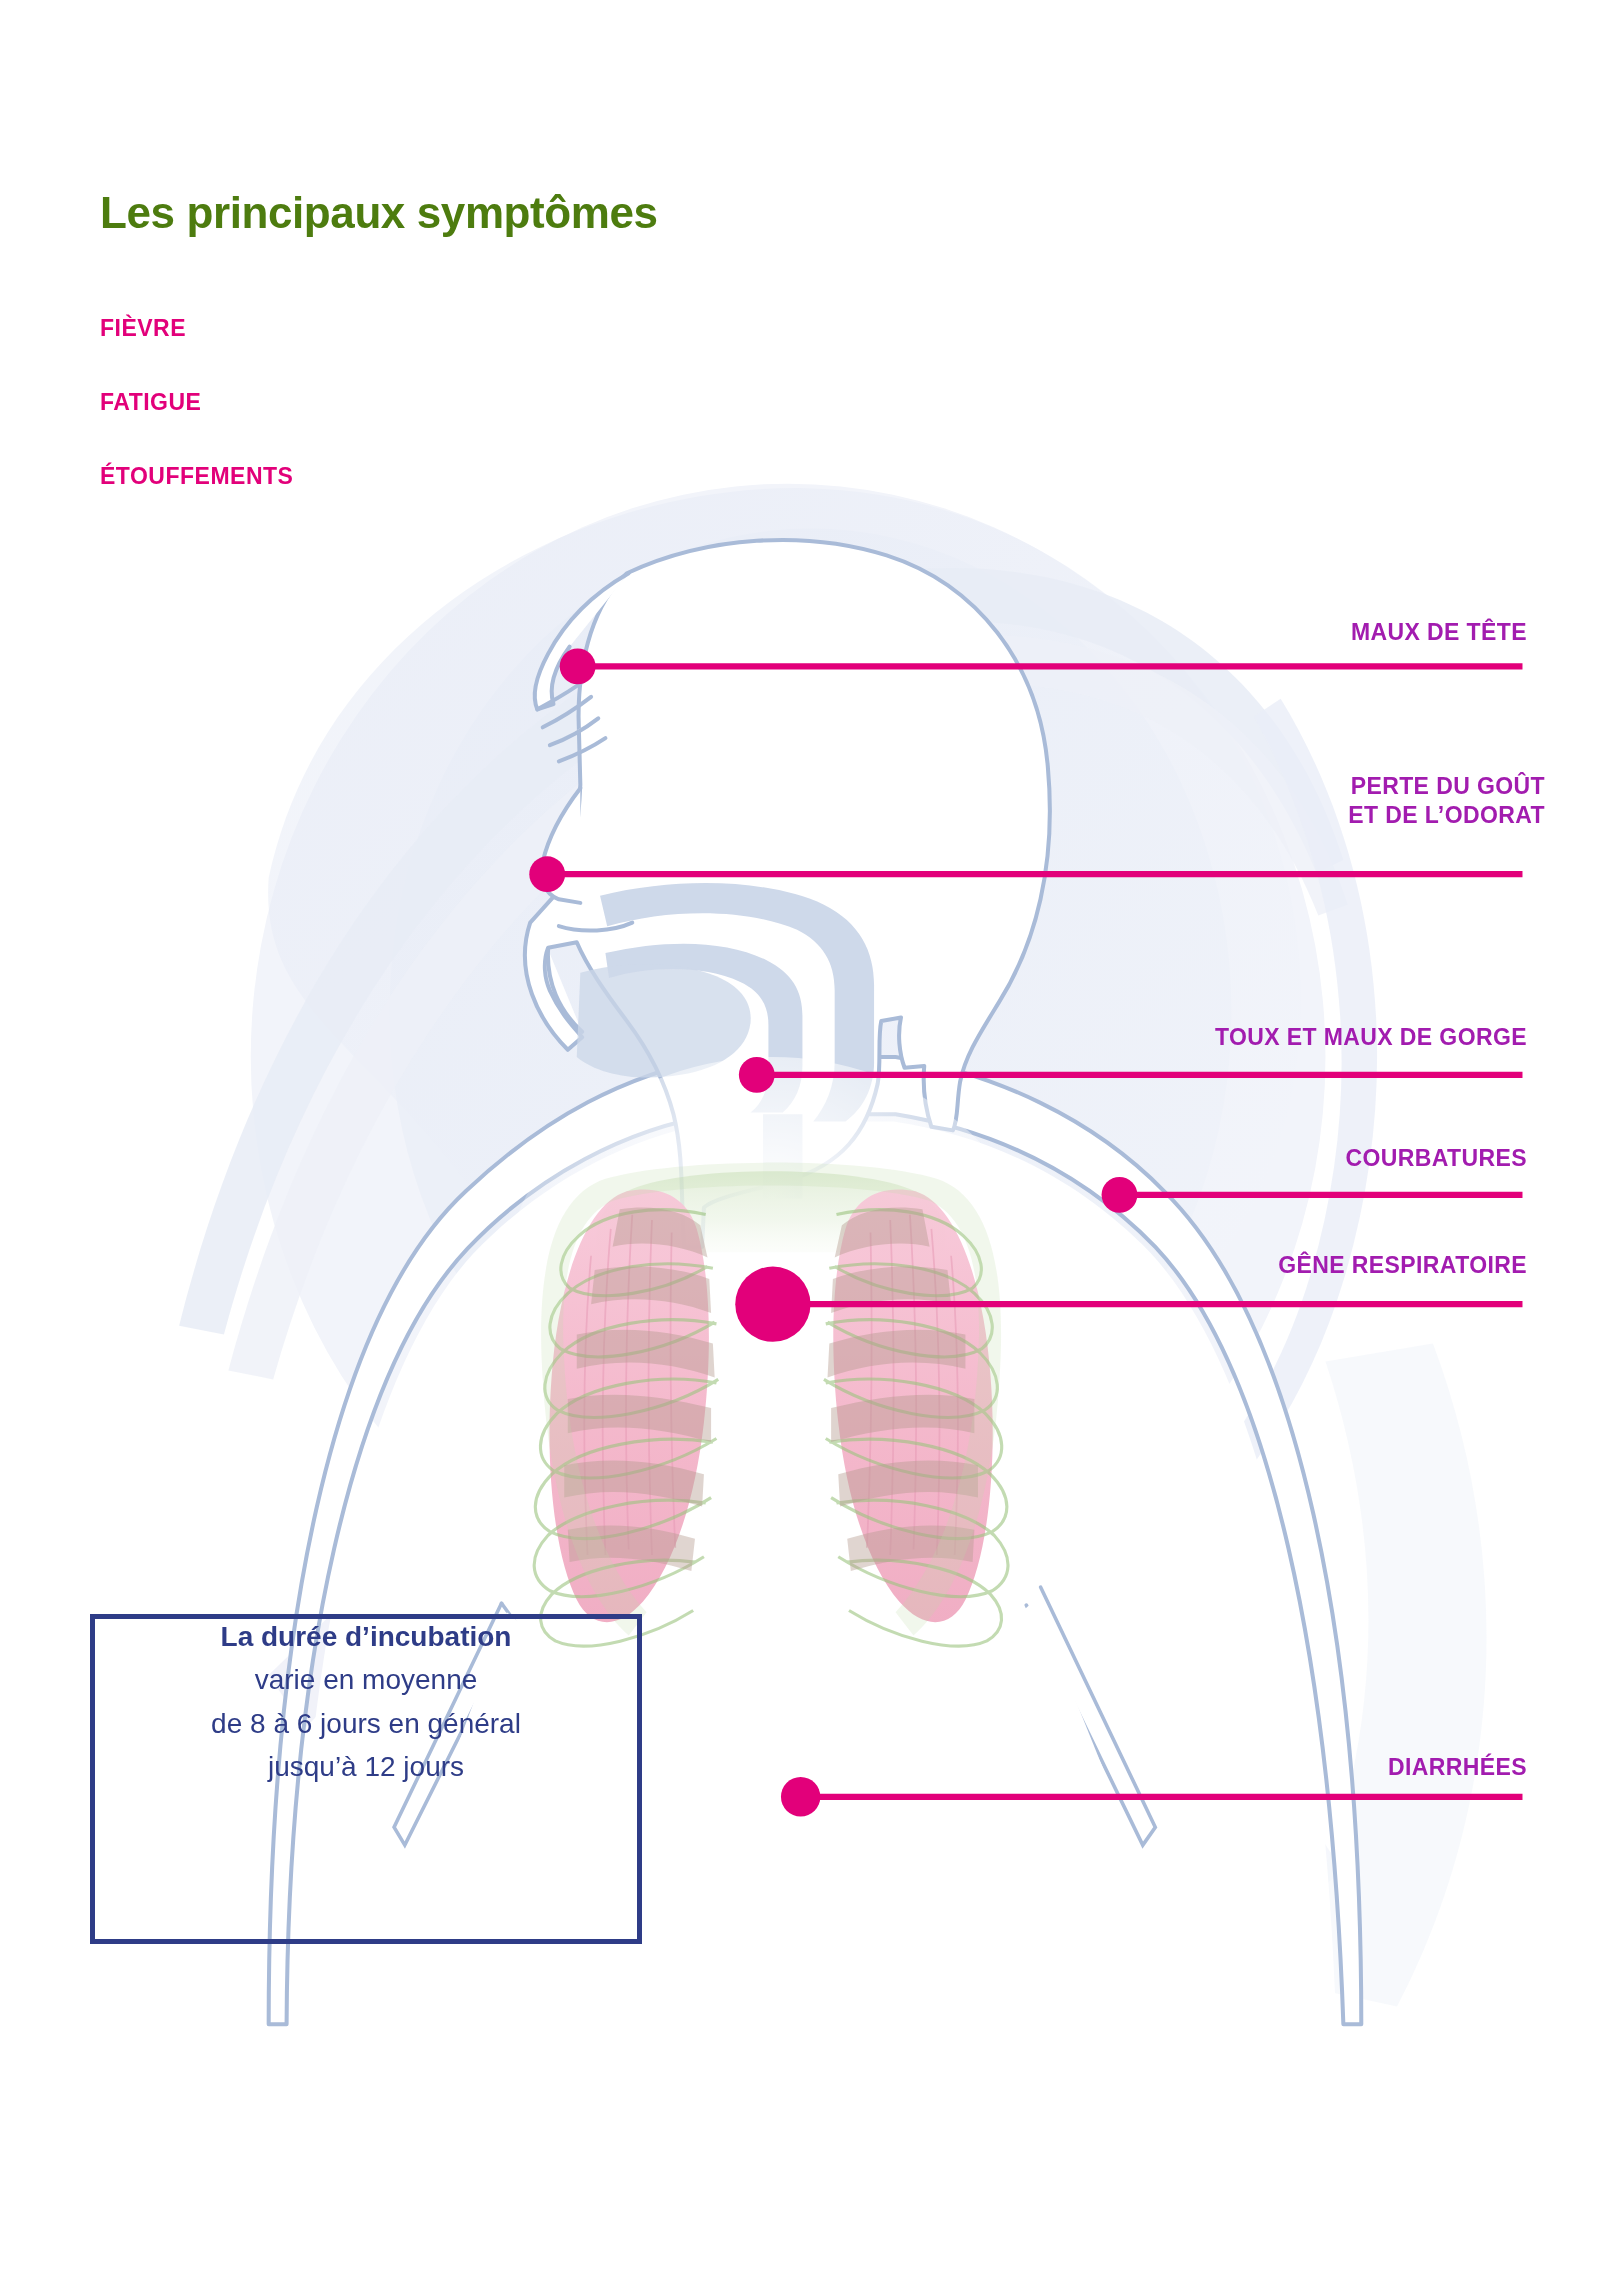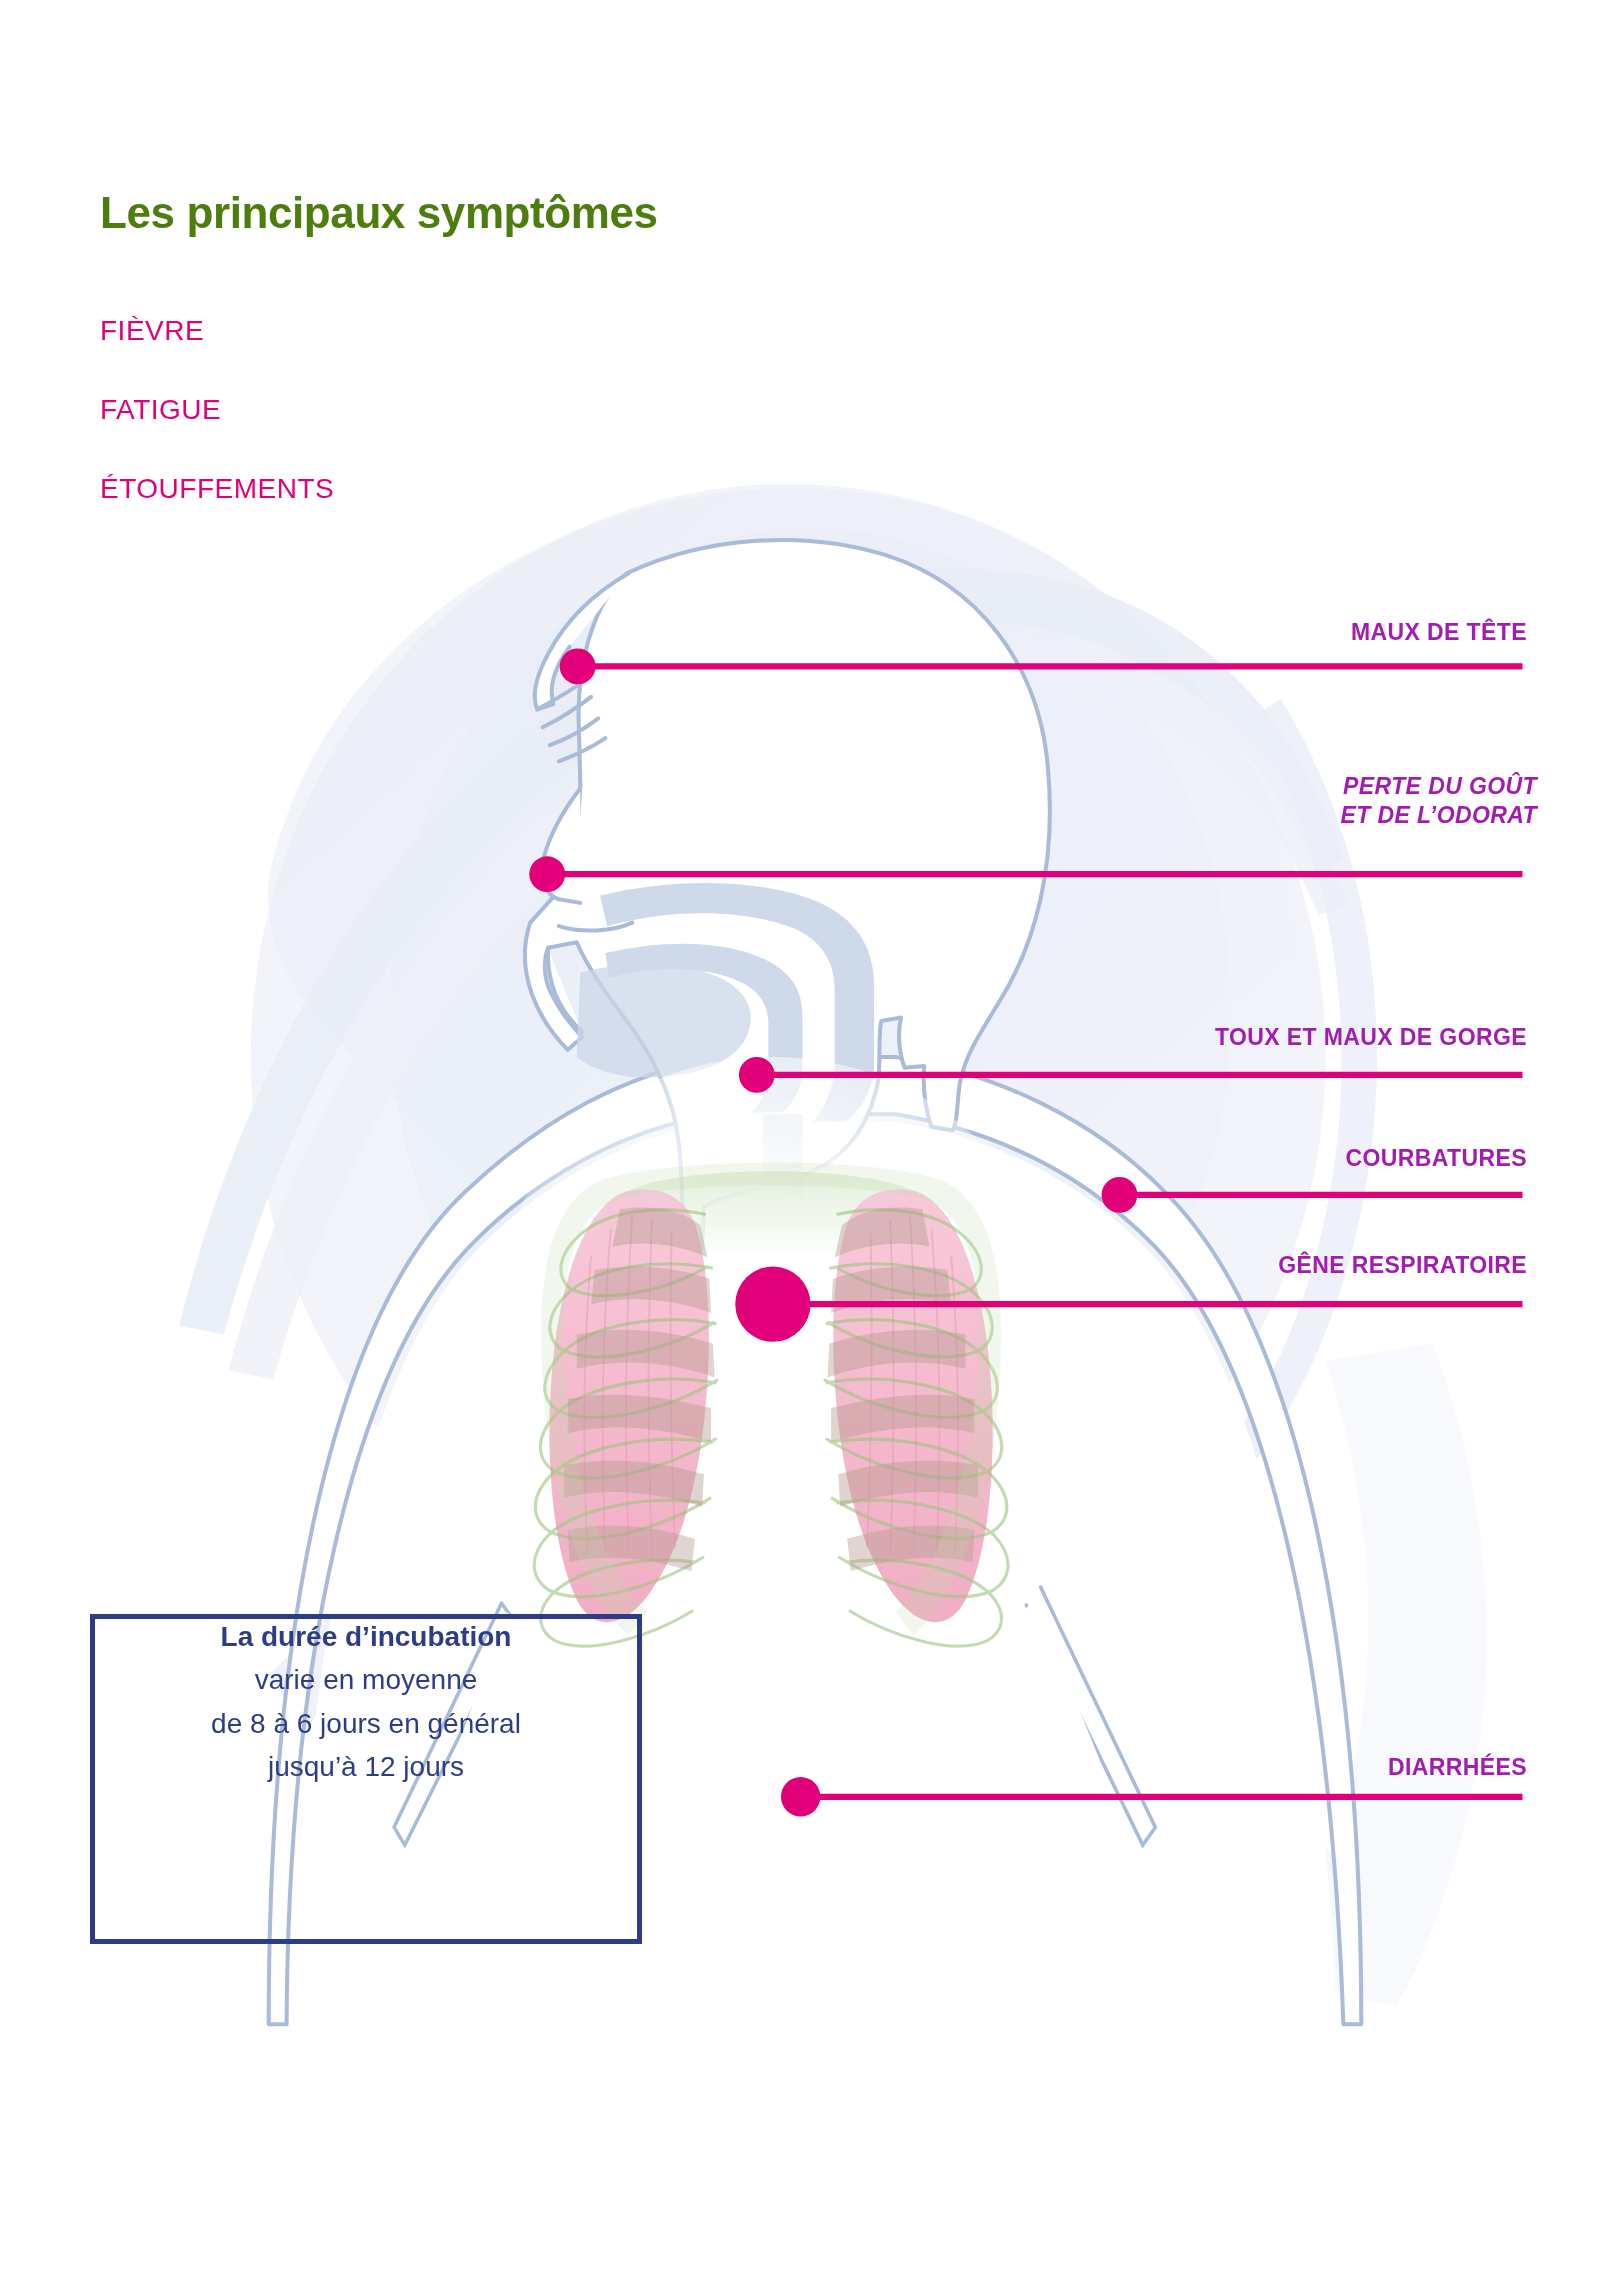--- a/index.html
+++ b/index.html
@@ -50,22 +50,22 @@
   }
 
   
   .left-list {
     position: absolute;
     left: 100px;
     top: 315px;
     width: 502px;
   }
   .left-item {
-    font-size: 28px;
-    font-weight: normal;
+    font-size: 23px;
+    font-weight: bold;
     letter-spacing: 0.5px;
     color: #E2007A;
     margin-bottom: 47px;
     white-space: nowrap;
   }
 
   
   .callout-label {
     position: absolute;
     font-size: 23px;
@@ -400,21 +400,21 @@
   <h1 class="title">Les principaux symptômes</h1>
 
   <div class="left-list">
     <div class="left-item">FIÈVRE</div>
     <div class="left-item">FATIGUE</div>
     <div class="left-item">ÉTOUFFEMENTS</div>
   </div>
 
   <div class="callout-label" style="right:94px; top:618px;">MAUX DE TÊTE</div>
 
-  <div class="callout-label" style="right:84px; top:772px;font-style:italic;">PERTE DU GOÛT
+  <div class="callout-label" style="right:76px; top:772px;">PERTE DU GOÛT
 ET DE L’ODORAT</div>
 
   <div class="callout-label" style="right:94px; top:1023px;margin-left:24px;">TOUX ET MAUX DE GORGE</div>
 
   <div class="callout-label" style="right:94px; top:1144px;">COURBATURES</div>
 
   <div class="callout-label" style="right:94px; top:1251px;">GÊNE RESPIRATOIRE</div>
 
   <div class="callout-label" style="right:94px; top:1753px;">DIARRHÉES</div>
 

